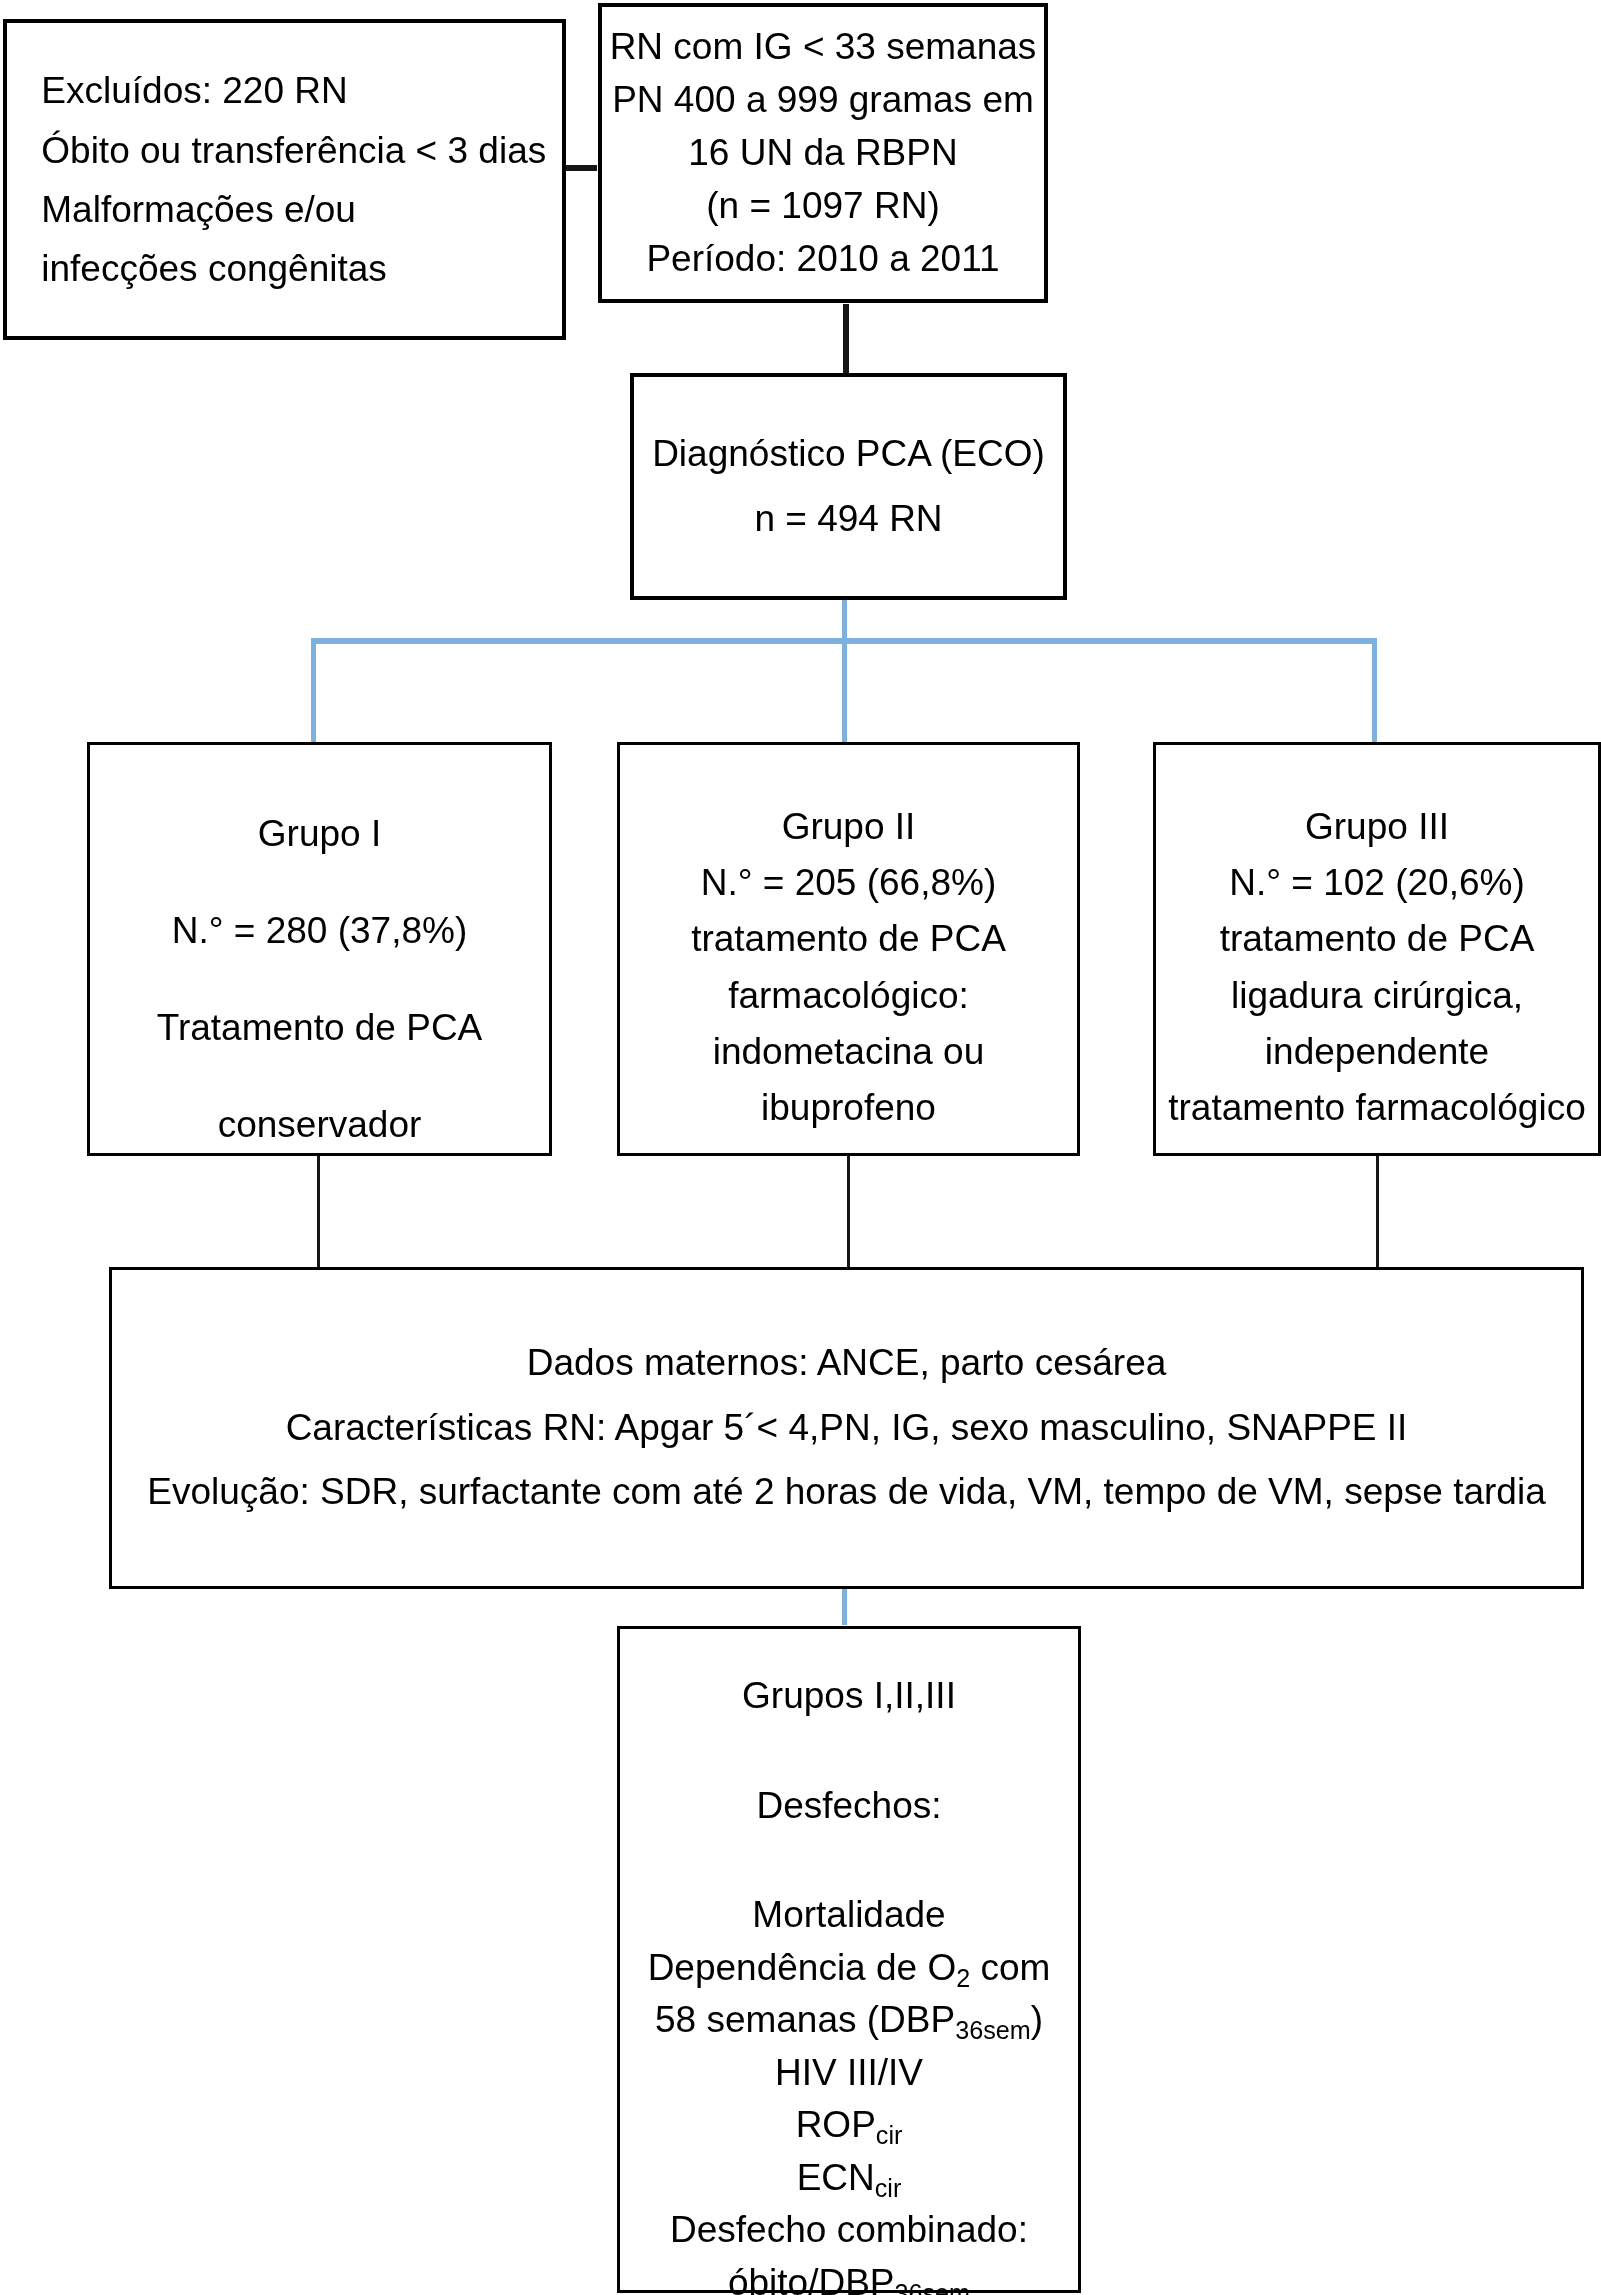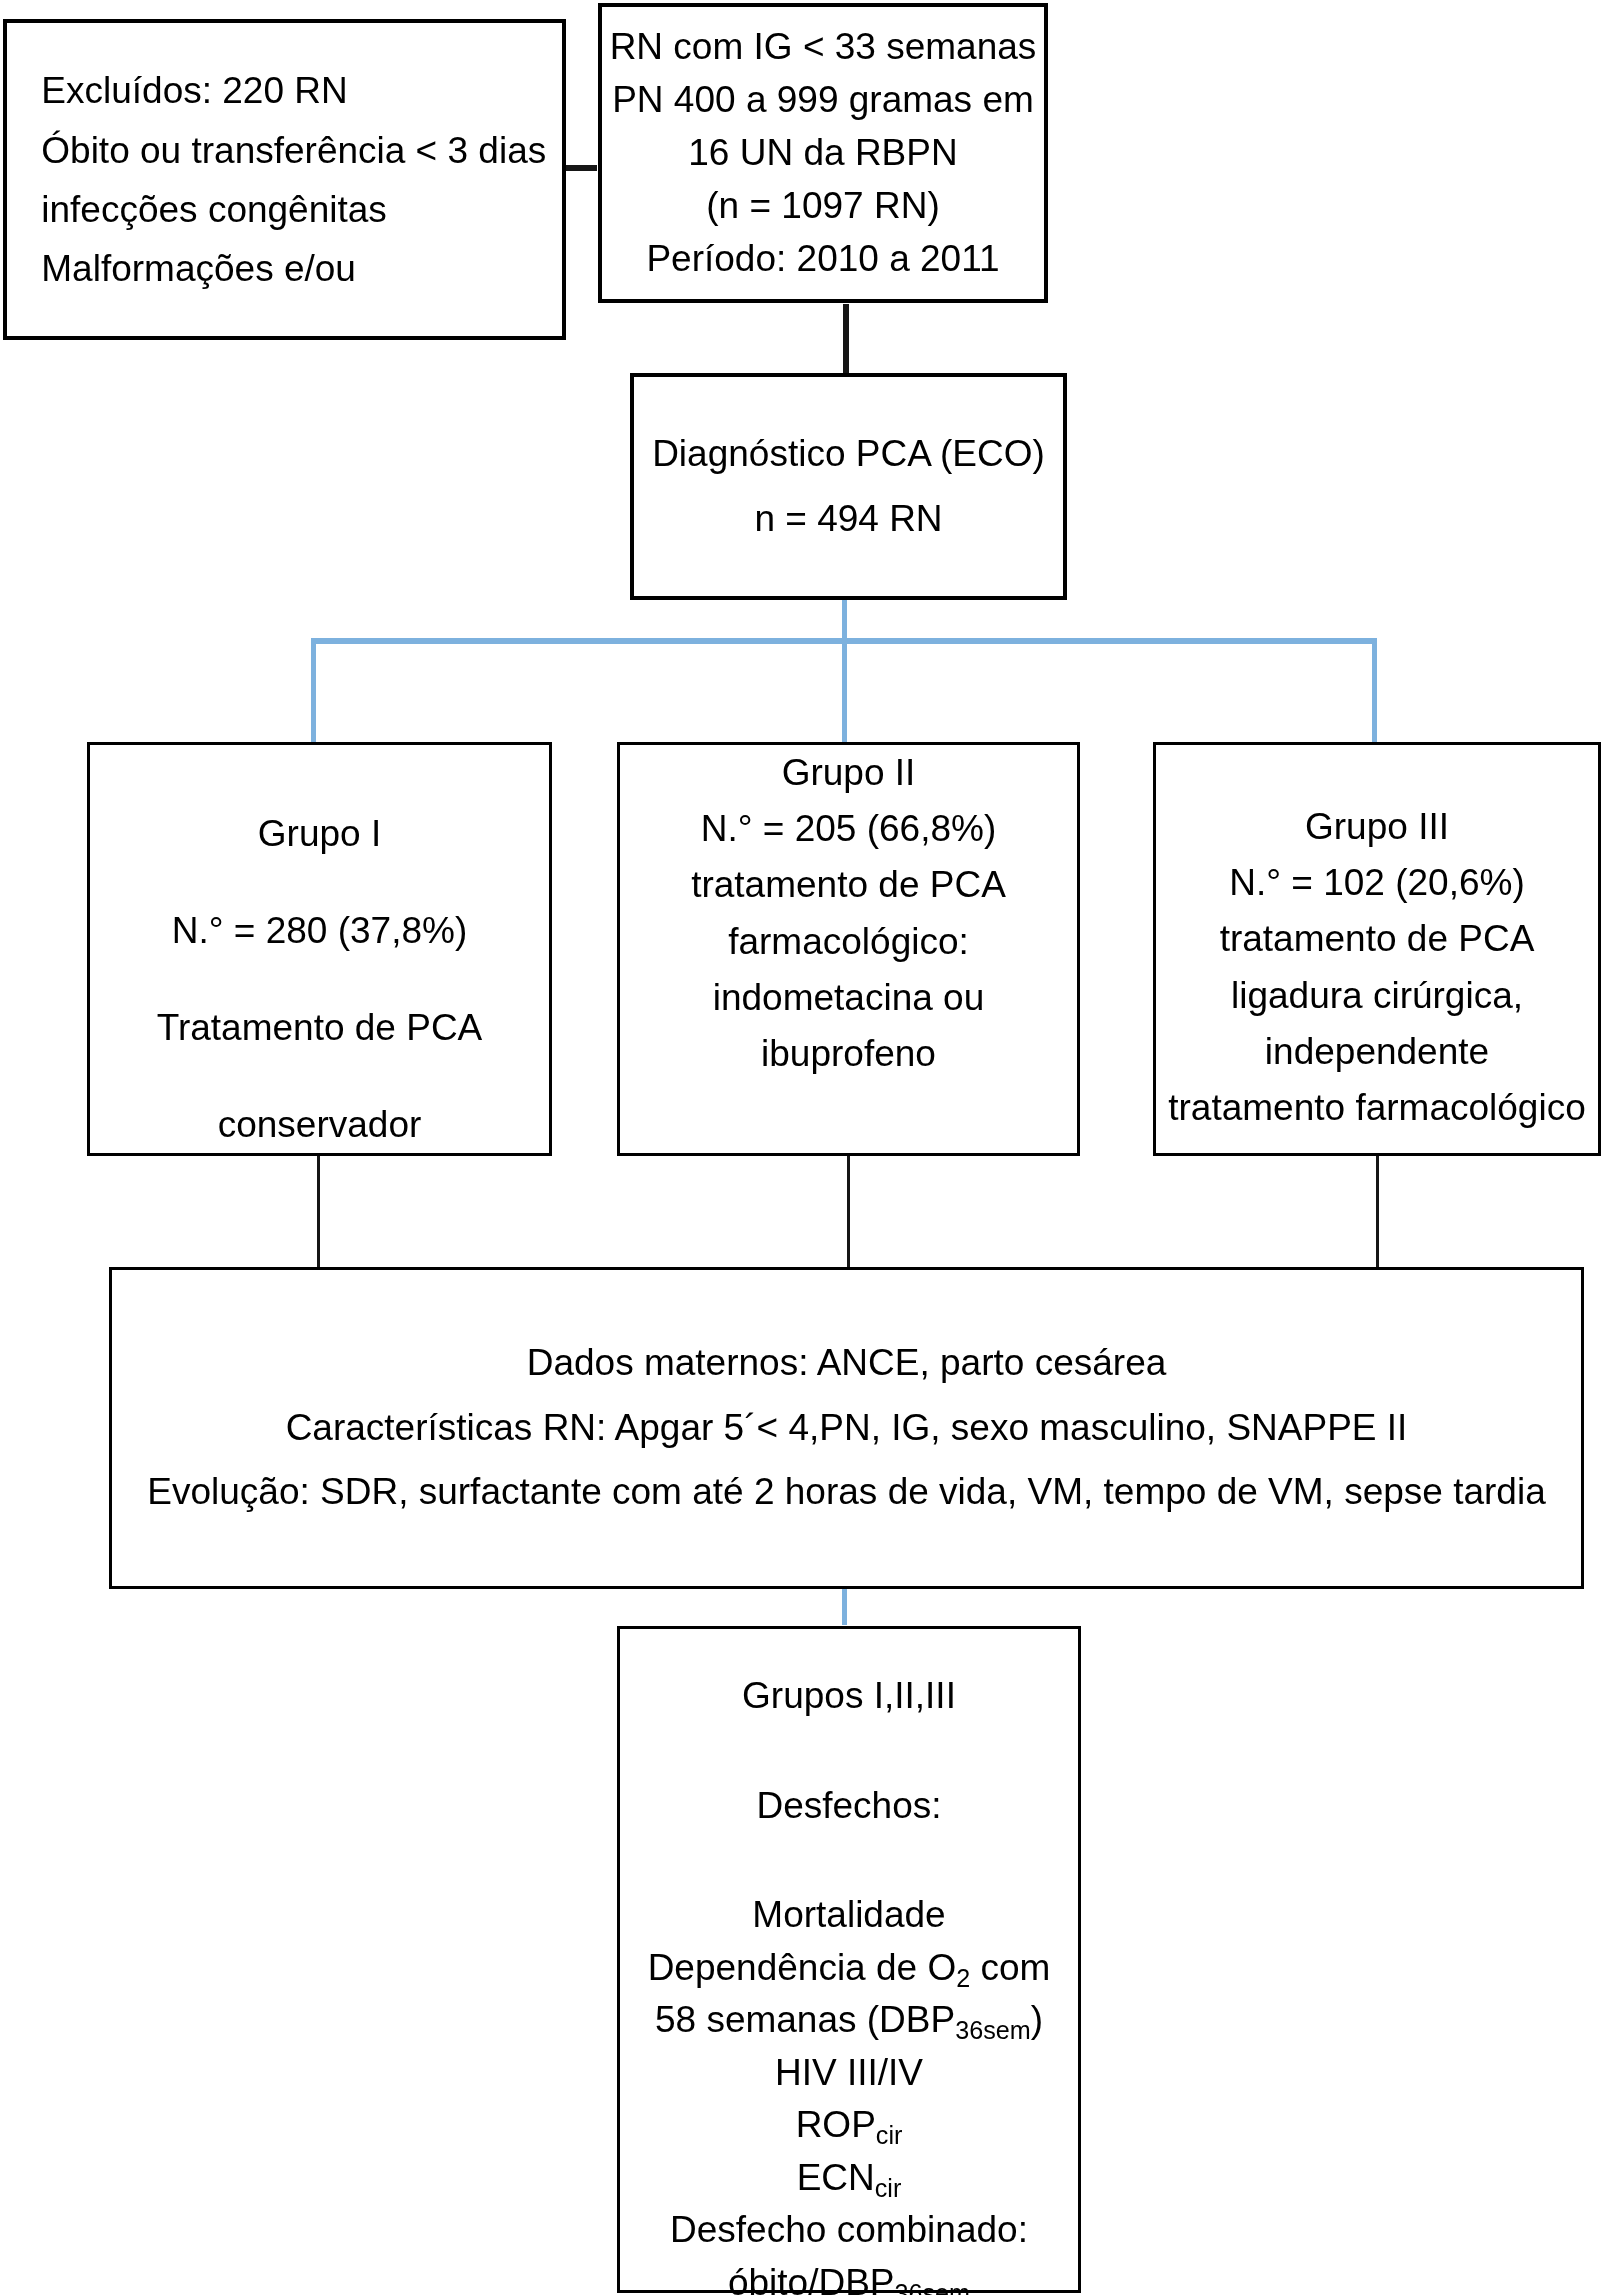--- a/index.html
+++ b/index.html
@@ -31,21 +31,21 @@
   .c-blue{background:#7db1de;}
 
   
   #excluded-box{left:3.3px;top:11.3px;width:563px;height:321px;border-width:4px;
     align-items:flex-start;text-align:left;padding-left:34px;line-height:1.6;margin-top:8px;}
   #top-box{left:598px;top:3.3px;width:450px;height:300px;border-width:4px;line-height:1.43;}
   #diagnosis-box{left:630px;top:373px;width:437px;height:227px;border-width:4.6px;line-height:1.75;}
   #group1-box{left:87px;top:742px;width:465px;height:414px;
     justify-content:space-between;padding-top:61px;line-height:1.52;}
   #group2-box{left:617px;top:742px;width:463px;height:414px;
-    justify-content:flex-start;line-height:1.52;}
+    justify-content:flex-start;padding-top:54px;line-height:1.52;}
   #group3-box{left:1153px;top:742px;width:448px;height:414px;
     justify-content:flex-start;padding-top:54px;line-height:1.52;}
   #variables-box{left:109px;top:1267px;width:1475px;height:322px;line-height:1.74;}
   #outcomes-box{left:617px;top:1626px;width:464px;height:667px;
     justify-content:flex-start;padding-top:41px;line-height:1.42;}
   .gap-after{margin-bottom:57px;}
 
   sub.subscript{
     font-size:0.68em;
     vertical-align:baseline;
@@ -80,22 +80,22 @@
   <div class="conn c-blue" id="bus-vertical-mid"></div>
   <div class="conn c-blue" id="bus-vertical-right"></div>
   <div class="conn c-black" id="conn-group1-variables"></div>
   <div class="conn c-black" id="conn-group2-variables"></div>
   <div class="conn c-black" id="conn-group3-variables"></div>
   <div class="conn c-blue" id="conn-variables-outcomes"></div>
 
   <div class="box" id="excluded-box">
     <div class="line">Excluídos: 220 RN</div>
     <div class="line">Óbito ou transferência &lt; 3 dias</div>
+    <div class="line">Malformações e/ou</div>
     <div class="line">infecções congênitas</div>
-    <div class="line">Malformações e/ou</div>
   </div>
 
   <div class="box" id="top-box">
     <div class="line">RN com IG &lt;  33 semanas</div>
     <div class="line">PN 400 a 999 gramas em</div>
     <div class="line">16 UN da RBPN</div>
     <div class="line">(n = 1097 RN)</div>
     <div class="line">Período: 2010 a 2011</div>
   </div>
 

